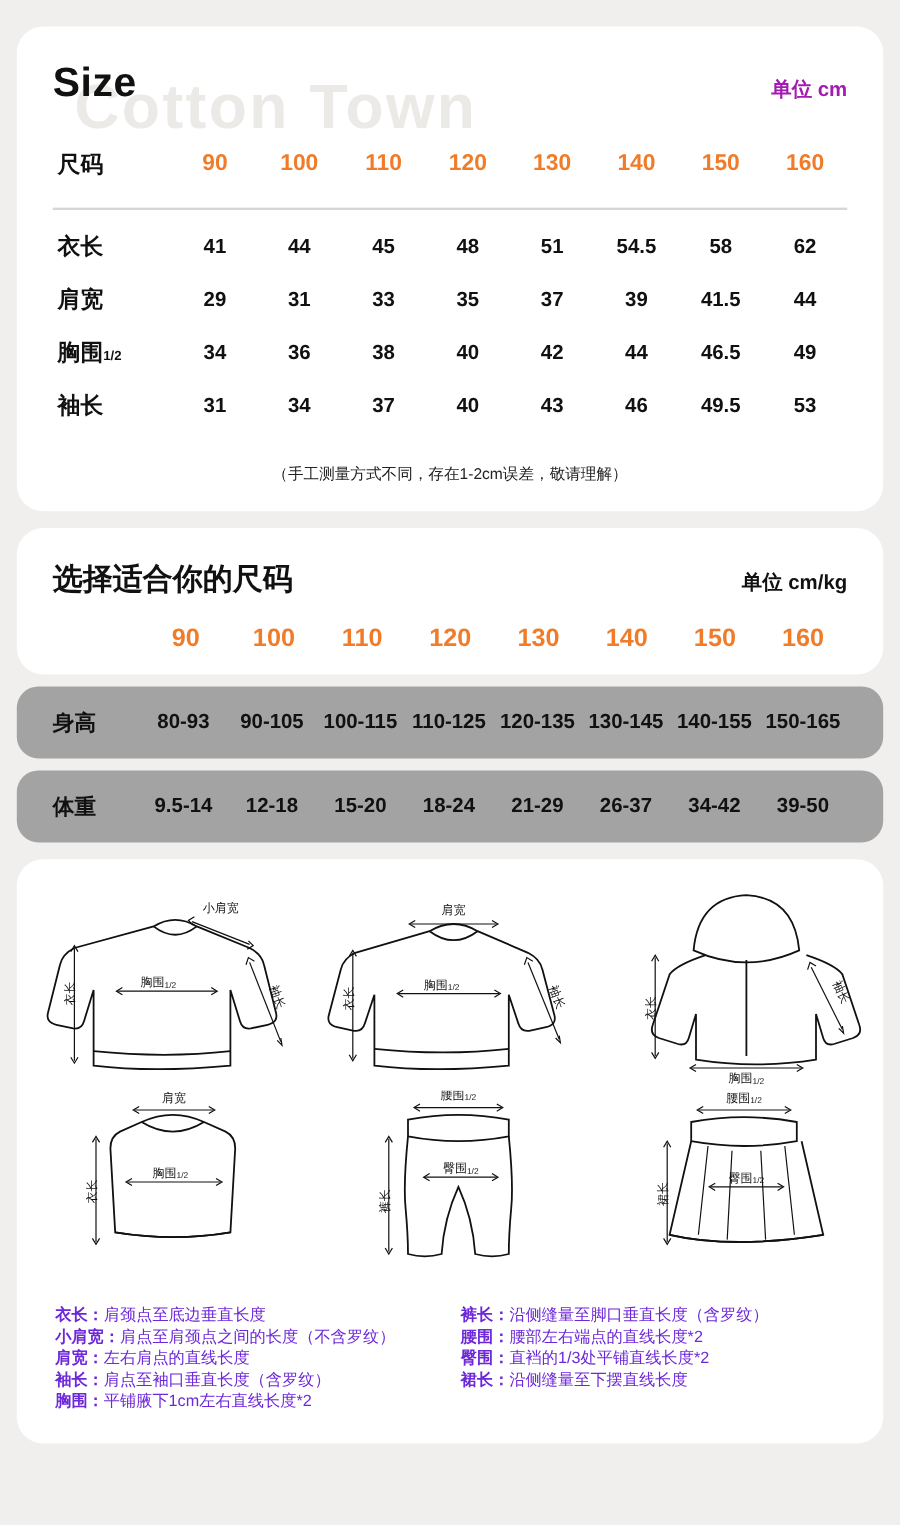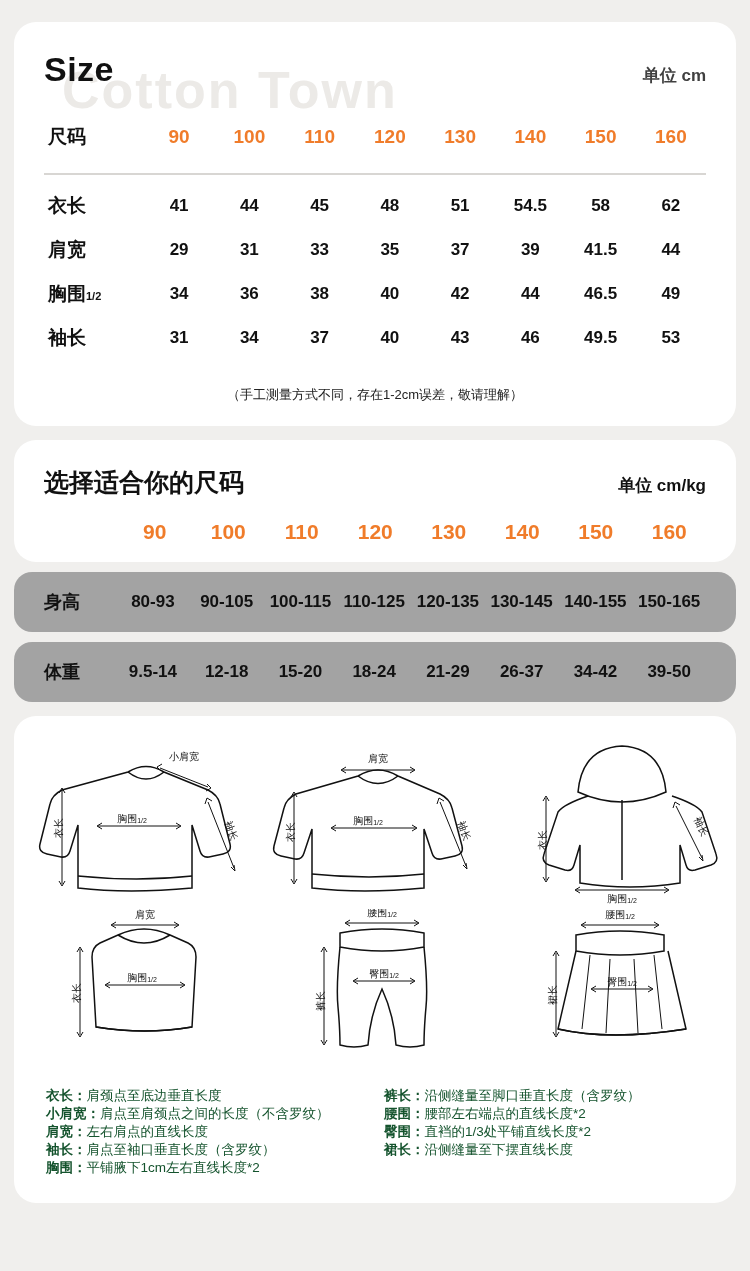--- a/index.html
+++ b/index.html
@@ -58,21 +58,21 @@
   }
   .size-title {
     font-size: 34px;
     font-weight: 700;
     letter-spacing: 0.5px;
     color: #111;
   }
   .unit-label {
     font-size: 17px;
     font-weight: 700;
-    color: #404040;
+    color: #a21caf;
   }
 
   table.sizetbl {
     position: relative;
     z-index: 2;
     width: 100%;
     border-collapse: collapse;
     margin-top: 26px;
     table-layout: fixed;
   }
@@ -199,21 +199,21 @@
   }
   .legend {
     display: grid;
     grid-template-columns: 1fr 1fr;
     gap: 10px 18px;
     margin-top: 18px;
     padding: 0 14px;
   }
   .legend-item {
     font-size: 13.5px;
-    color: #14532d;
+    color: #6d28d9;
     white-space: nowrap;
   }
   .legend-item b {
     font-weight: 700;
   }
   .legend-col-right .legend-item { }
   svg text {
     font-family: "Liberation Sans", sans-serif;
   }
 </style>

